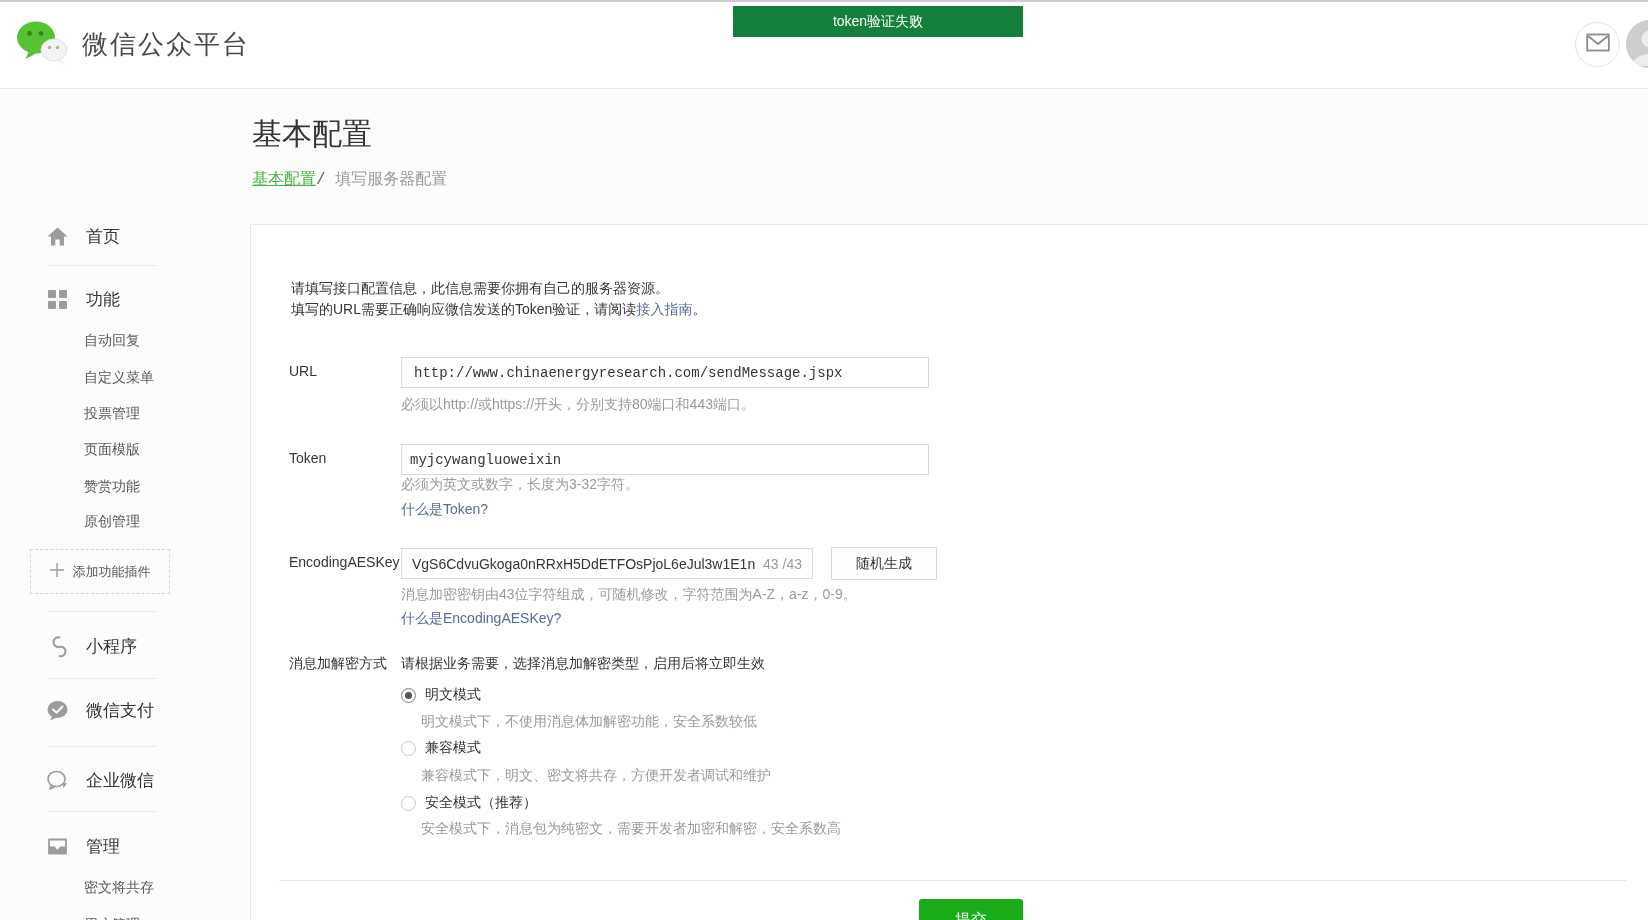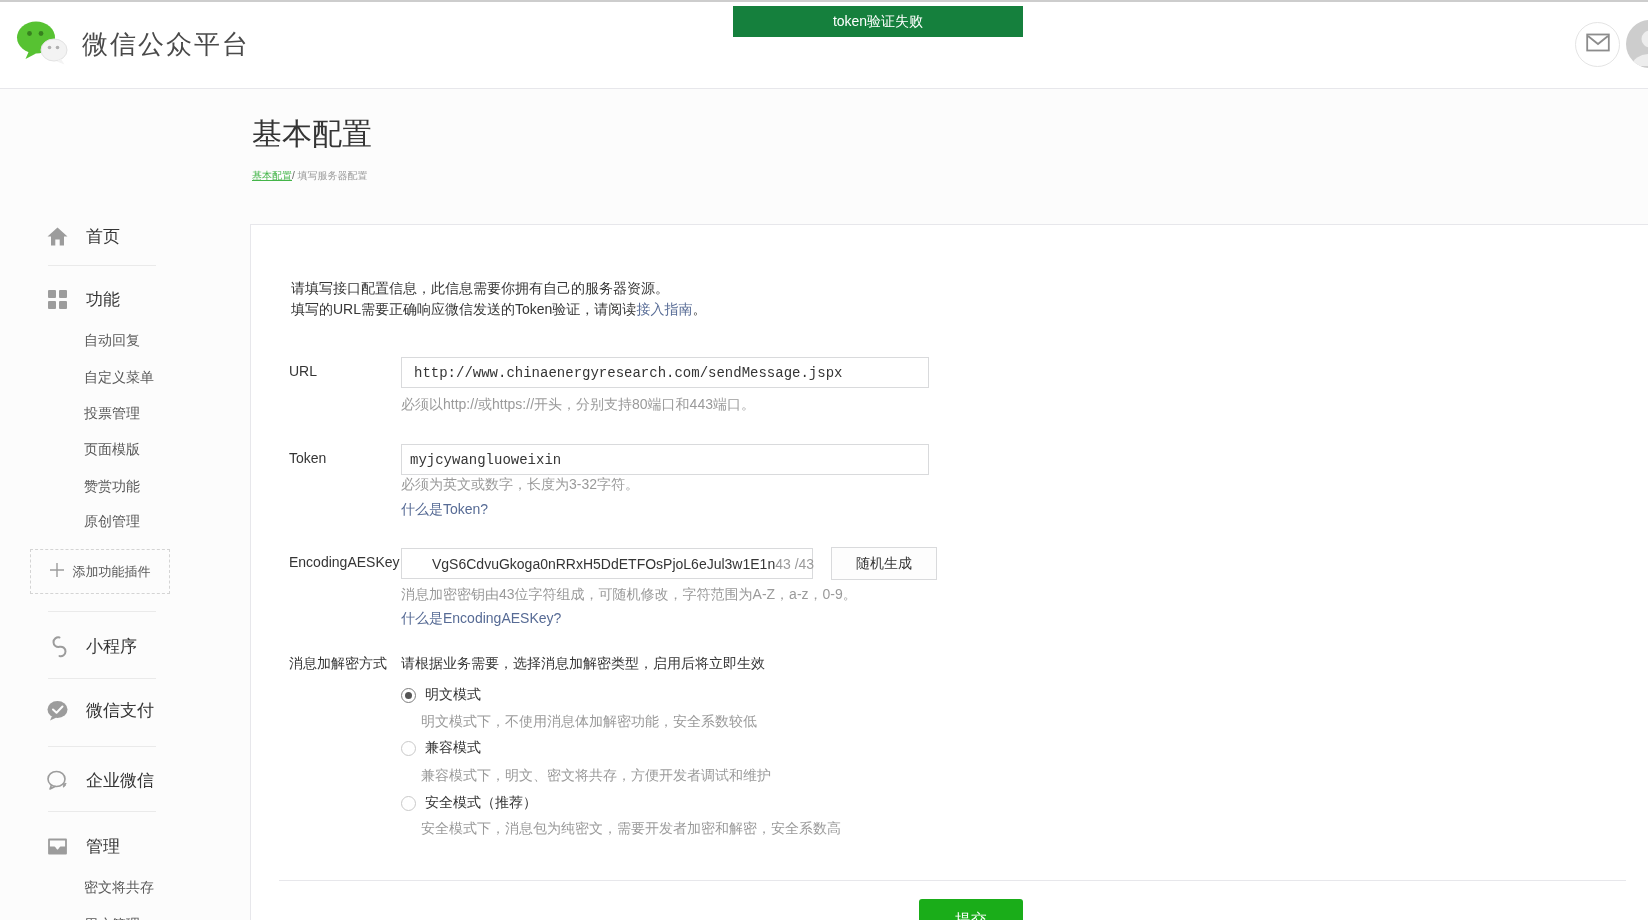--- a/index.html
+++ b/index.html
@@ -28,37 +28,37 @@
     font-size:17px; color:#353535; cursor:pointer; height:24px; }
   .side-item .ic { width:23px; height:23px; display:flex; align-items:center; justify-content:center; }
   .side-sub { position:absolute; left:84px; font-size:14px; color:#595959; cursor:pointer; height:20px; }
   .side-div { position:absolute; left:48px; width:108px; height:1px; background:#EAEAEA; }
   .add-plugin { position:absolute; left:30px; top:460px; width:140px; height:45px;
     border:1px dashed #D4D4D4; display:flex; align-items:center; justify-content:center; gap:9px;
     font-size:13px; color:#595959; cursor:pointer; background:#FCFCFC; }
 
   
   .page-title { position:absolute; left:252px; top:112px; font-size:30px; font-weight:400; color:#353535; }
-  .breadcrumb { position:absolute; left:252px; top:167px; font-size:10px; }
+  .breadcrumb { position:absolute; left:252px; top:167px; font-size:16px;font-family:Liberation Mono, monospace; }
   .bc-active { color:#44B549; text-decoration:underline; cursor:pointer; }
   .bc-sep { color:#666; }
   .bc-current { color:#9A9A9A; }
 
   .card { position:absolute; left:250px; top:222px; width:1398px; height:698px;
     background:#FFFFFF; border:1px solid #E7E7EB; border-right:none; border-bottom:none; overflow:hidden; }
   .intro { position:absolute; left:40px; top:53px; font-size:14px; line-height:21px; color:#353535; }
   .doc-link { color:#576B95; cursor:pointer; }
   .flabel { position:absolute; left:38px; font-size:14px; color:#353535; }
   .txt-input { position:absolute; left:150px; width:528px; height:31px; border:1px solid #D9DADC;
     background:#fff; padding:0 12px; font-size:14px; color:#353535; font-family:Liberation Mono, monospace; outline:none; }
   .hint { position:absolute; left:150px; font-size:14px; color:#9A9A9A; }
   .qlink { position:absolute; left:150px; font-size:14px; color:#576B95; cursor:pointer; }
   .aes-box { position:absolute; left:150px; top:323px; width:412px; height:31px; border:1px solid #D9DADC;
     background:#fff; display:flex; align-items:center; padding:0 10px; cursor:text; }
-  .aes-val { font-size:14px; color:#353535; white-space:nowrap;margin-left:20px; }
+  .aes-val { font-size:14px; color:#353535; white-space:nowrap; }
   .aes-count { font-size:14px; color:#9A9A9A; margin-left:auto; white-space:nowrap; }
   .gen-btn { position:absolute; left:580px; top:322px; width:106px; height:33px; border:1px solid #D9DADC;
     background:#FDFDFD; font-size:14px; color:#353535; font-family:inherit; cursor:pointer; }
   .radio-row { position:absolute; left:150px; display:flex; align-items:center; gap:9px;
     font-size:14px; color:#353535; cursor:pointer; height:20px; }
   .rdot { width:15px; height:15px; border-radius:50%; border:1px solid #C9C9C9; background:#fff; position:relative; flex:0 0 auto; }
   .radio-row.checked .rdot { border-color:#7E7E7E; }
   .radio-row.checked .rdot::after { content:""; position:absolute; inset:3px; border-radius:50%; background:#555; }
   .rdesc { position:absolute; left:170px; font-size:14px; color:#9A9A9A; }
   .form-div { position:absolute; left:28px; right:22px; top:655px; height:1px; background:#E7E7EB; }

